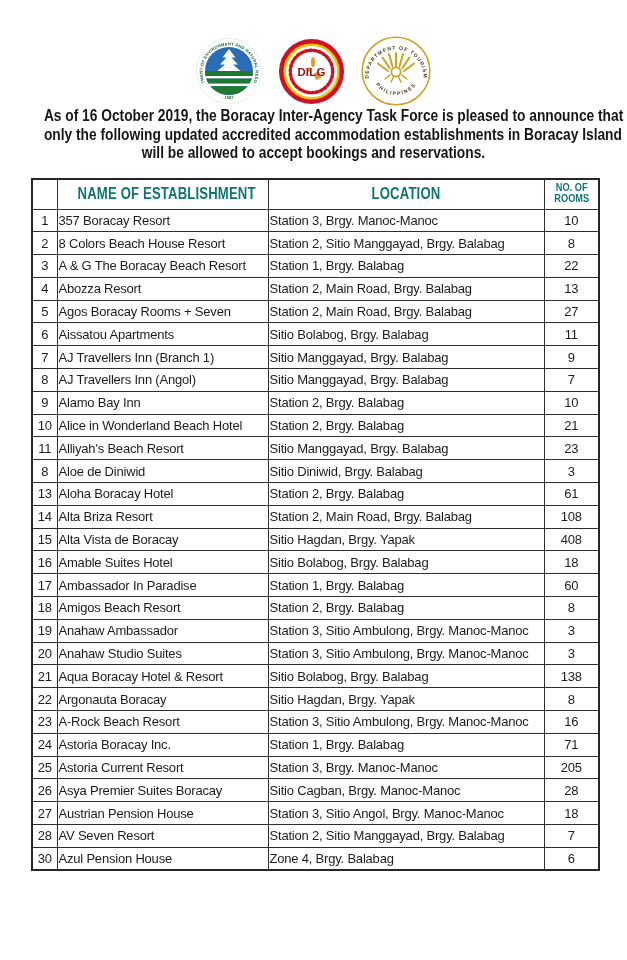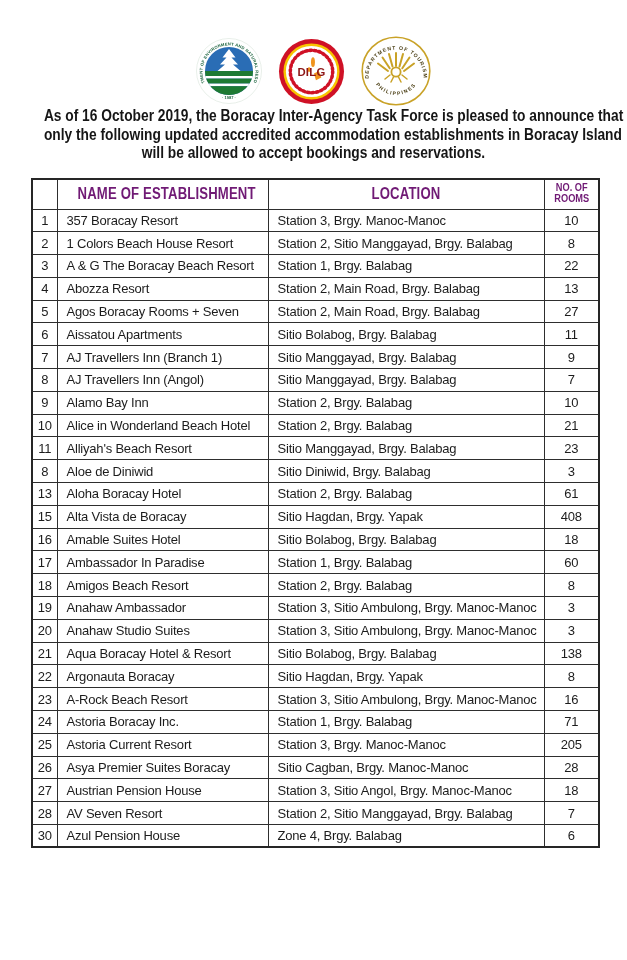--- a/index.html
+++ b/index.html
@@ -11,26 +11,26 @@
   .announce{position:absolute;top:107px;left:0;width:627px;text-align:center;
             font-weight:bold;font-size:16px;line-height:18.5px;color:#161616;
             transform:scaleX(0.86);}
   .announce .line{white-space:nowrap;}
   table.tbl{position:absolute;left:31px;top:178px;width:567px;
             border-collapse:collapse;table-layout:fixed;
             border:2px solid #262626;}
   .tbl th,.tbl td{border:1.5px solid #2e2e2e;padding:0;overflow:hidden;}
   .tbl thead tr{height:30px;}
   .tbl tbody tr{height:22.8px;}
-  .tbl th{font-weight:bold;color:#701a75;text-align:center;vertical-align:middle;margin-left:33px;}
+  .tbl th{font-weight:bold;color:#0f766e;text-align:center;vertical-align:middle;margin-left:33px;}
   .hdr-big{display:inline-block;font-size:16px;letter-spacing:0.2px;transform:scaleX(0.82);white-space:nowrap;}
   .hdr-small{display:inline-block;font-size:10.5px;line-height:11px;transform:scaleX(0.88);}
   .tbl td{font-size:13px;letter-spacing:-0.2px;color:#1c1c1c;white-space:nowrap;vertical-align:middle;}
   td.c-no{text-align:center;}
-  td.c-name,td.c-loc{padding-left:9px;}
+  td.c-name,td.c-loc{padding-left:1px;}
   td.c-rooms{text-align:center;}
 </style>
 </head>
 <body>
 
 <div class="page">
 
   <div class="logos">
 
     <svg width="66" height="66" viewBox="0 0 66 66">
@@ -134,21 +134,21 @@
     </thead>
     <tbody>
         <tr>
       <td class="c-no">1</td>
       <td class="c-name">357 Boracay Resort</td>
       <td class="c-loc">Station 3, Brgy. Manoc-Manoc</td>
       <td class="c-rooms">10</td>
     </tr>
         <tr>
       <td class="c-no">2</td>
-      <td class="c-name">1 Colors Beach House Resort</td>
+      <td class="c-name">8 Colors Beach House Resort</td>
       <td class="c-loc">Station 2, Sitio Manggayad, Brgy. Balabag</td>
       <td class="c-rooms">8</td>
     </tr>
         <tr>
       <td class="c-no">3</td>
       <td class="c-name">A &amp; G The Boracay Beach Resort</td>
       <td class="c-loc">Station 1, Brgy. Balabag</td>
       <td class="c-rooms">22</td>
     </tr>
         <tr>
@@ -205,20 +205,26 @@
       <td class="c-loc">Sitio Diniwid, Brgy. Balabag</td>
       <td class="c-rooms">3</td>
     </tr>
         <tr>
       <td class="c-no">13</td>
       <td class="c-name">Aloha Boracay Hotel</td>
       <td class="c-loc">Station 2, Brgy. Balabag</td>
       <td class="c-rooms">61</td>
     </tr>
         <tr>
+      <td class="c-no">14</td>
+      <td class="c-name">Alta Briza Resort</td>
+      <td class="c-loc">Station 2, Main Road, Brgy. Balabag</td>
+      <td class="c-rooms">108</td>
+    </tr>
+        <tr>
       <td class="c-no">15</td>
       <td class="c-name">Alta Vista de Boracay</td>
       <td class="c-loc">Sitio Hagdan, Brgy. Yapak</td>
       <td class="c-rooms">408</td>
     </tr>
         <tr>
       <td class="c-no">16</td>
       <td class="c-name">Amable Suites Hotel</td>
       <td class="c-loc">Sitio Bolabog, Brgy. Balabag</td>
       <td class="c-rooms">18</td>

